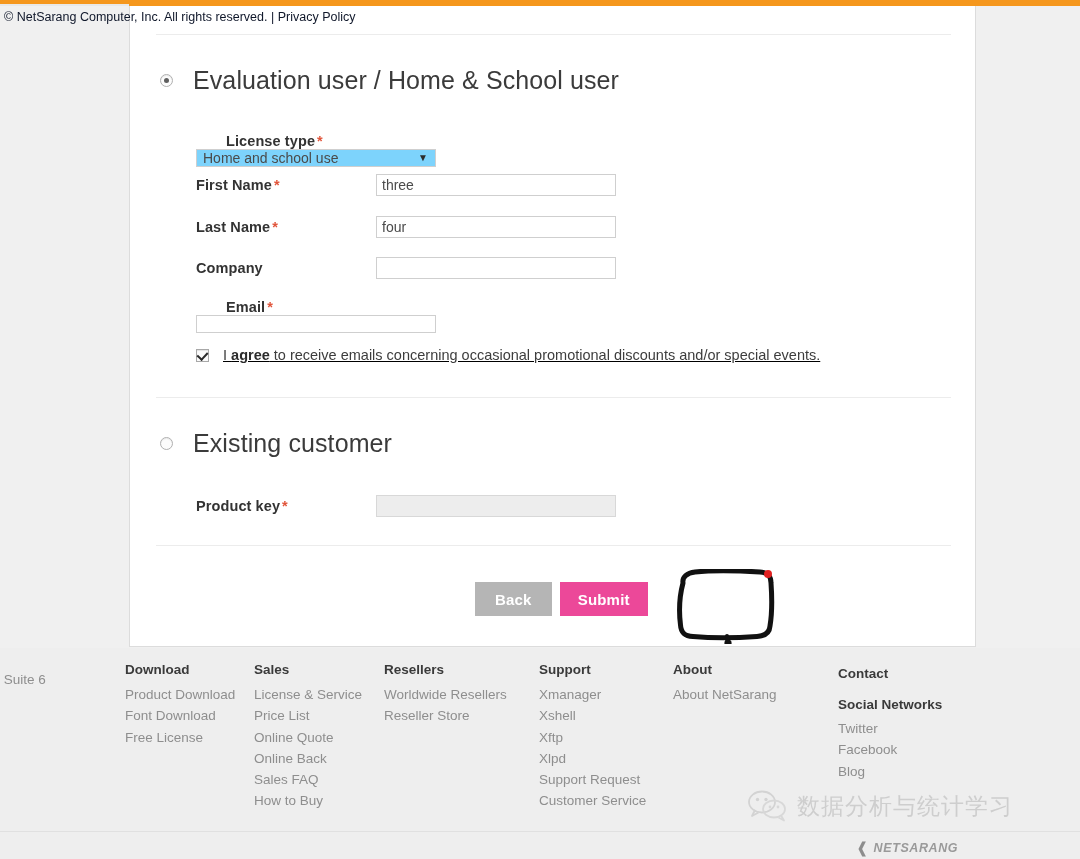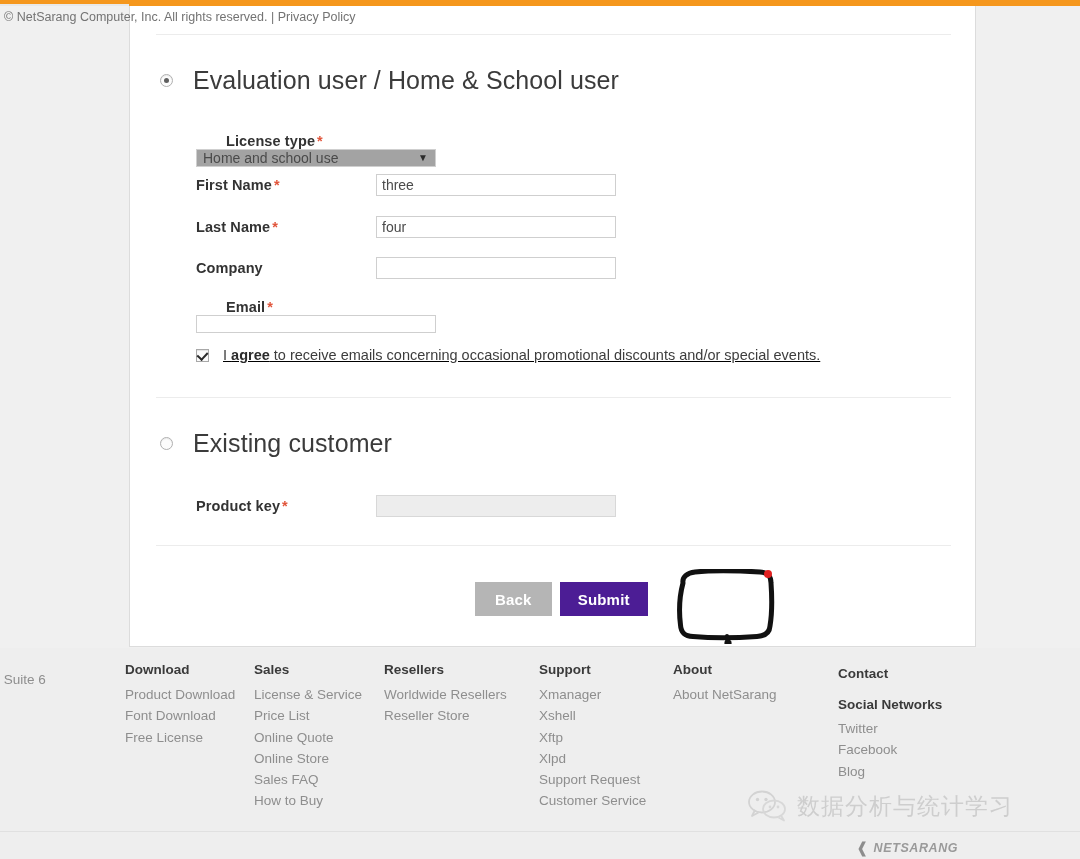--- a/index.html
+++ b/index.html
@@ -113,21 +113,21 @@
     padding: 0 5px;
     outline: none;
     border-radius: 0;
   }
   .text-input.disabled { background: #ededed; border-color: #d8d8d8; }
 
   .select-wrap {
     position: relative;
     width: 240px; height: 26px;
     border: 1px solid #cfcfcf;
-    background: #a3a3a3;
+    background: #7dd3fc;
     display: flex;
     align-items: center;
   }
   .select-value {
     font-size: 14px;
     color: #4a4a4a;
     padding-left: 6px;
   }
   .select-arrow {
     position: absolute;
@@ -185,21 +185,21 @@
     font-weight: 700;
     color: #ffffff;
     border: none;
     border-radius: 0;
     height: 34px;
     padding: 0 20px;
     cursor: pointer;
     letter-spacing: .2px;
   }
   .btn-back   { background: #b5b5b5; }
-  .btn-submit { background: #4c1d95; padding: 0 18px; }
+  .btn-submit { background: #ec4899; padding: 0 18px; }
 
   
   .annot {
     position: absolute;
     left: 545px; top: 563px;
     width: 101px; height: 75px;
     pointer-events: none;
   }
 
   
@@ -251,21 +251,21 @@
     position: absolute;
     left: 0; top: 831px;
     width: 1080px; height: 28px;
     background: #eeeeee;
     border-top: 1px solid #e0e0e0;
   }
   .copyright {
     position: absolute;
     left: 4px; top: 10px;
     font-size: 12.5px;
-    color: #737373;
+    color: #0f172a;
     white-space: nowrap;
   }
   .netsarang-logo {
     position: absolute;
     left: 856px; top: 840px;
     display: flex;
     align-items: center;
     gap: 5px;
   }
   .ns-mark { color: #8d8d8d; font-size: 15px; line-height: 1; }
@@ -387,21 +387,21 @@
         <div class="fcol-link">Product Download</div>
         <div class="fcol-link">Font Download</div>
         <div class="fcol-link">Free License</div>
       </div>
 
       <div class="fcol c2">
         <div class="fcol-title">Sales</div>
         <div class="fcol-link">License &amp; Service</div>
         <div class="fcol-link">Price List</div>
         <div class="fcol-link">Online Quote</div>
-        <div class="fcol-link">Online Store</div>
+        <div class="fcol-link">Online Back</div>
         <div class="fcol-link">Sales FAQ</div>
         <div class="fcol-link">How to Buy</div>
       </div>
 
       <div class="fcol c3">
         <div class="fcol-title">Resellers</div>
         <div class="fcol-link">Worldwide Resellers</div>
         <div class="fcol-link">Reseller Store</div>
       </div>
 

